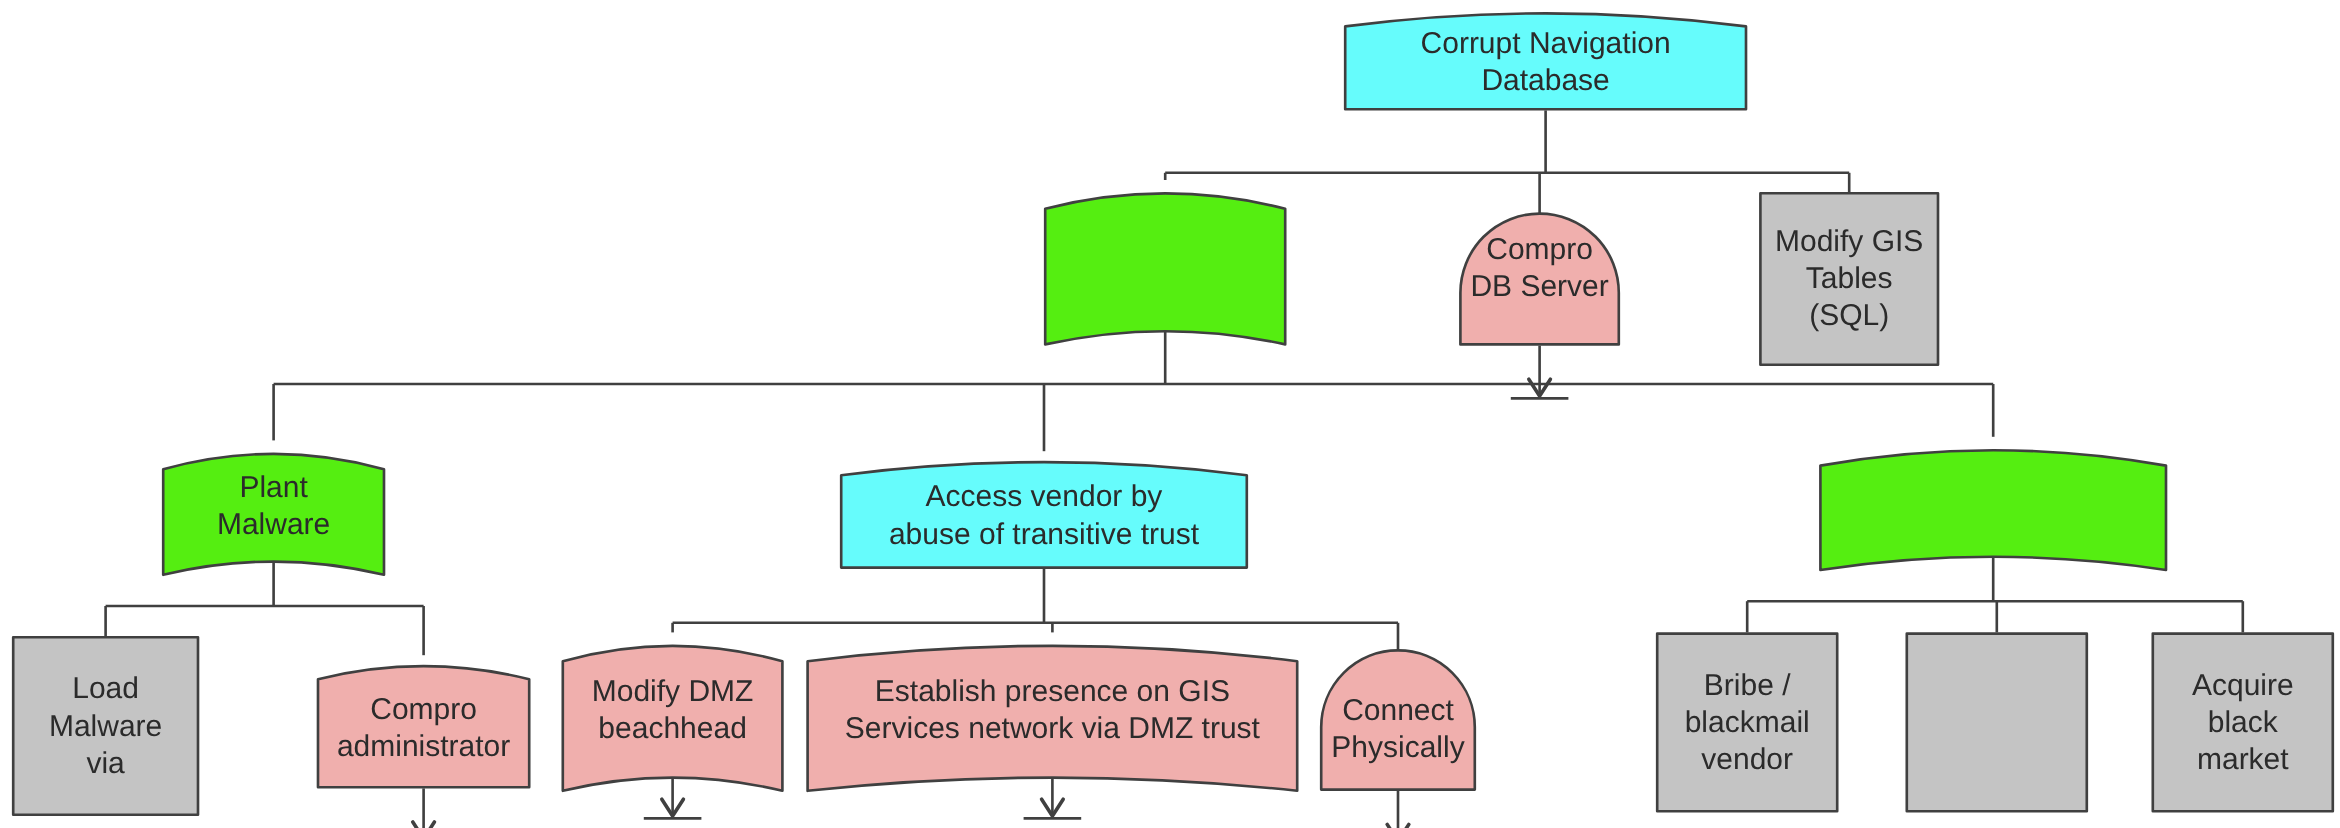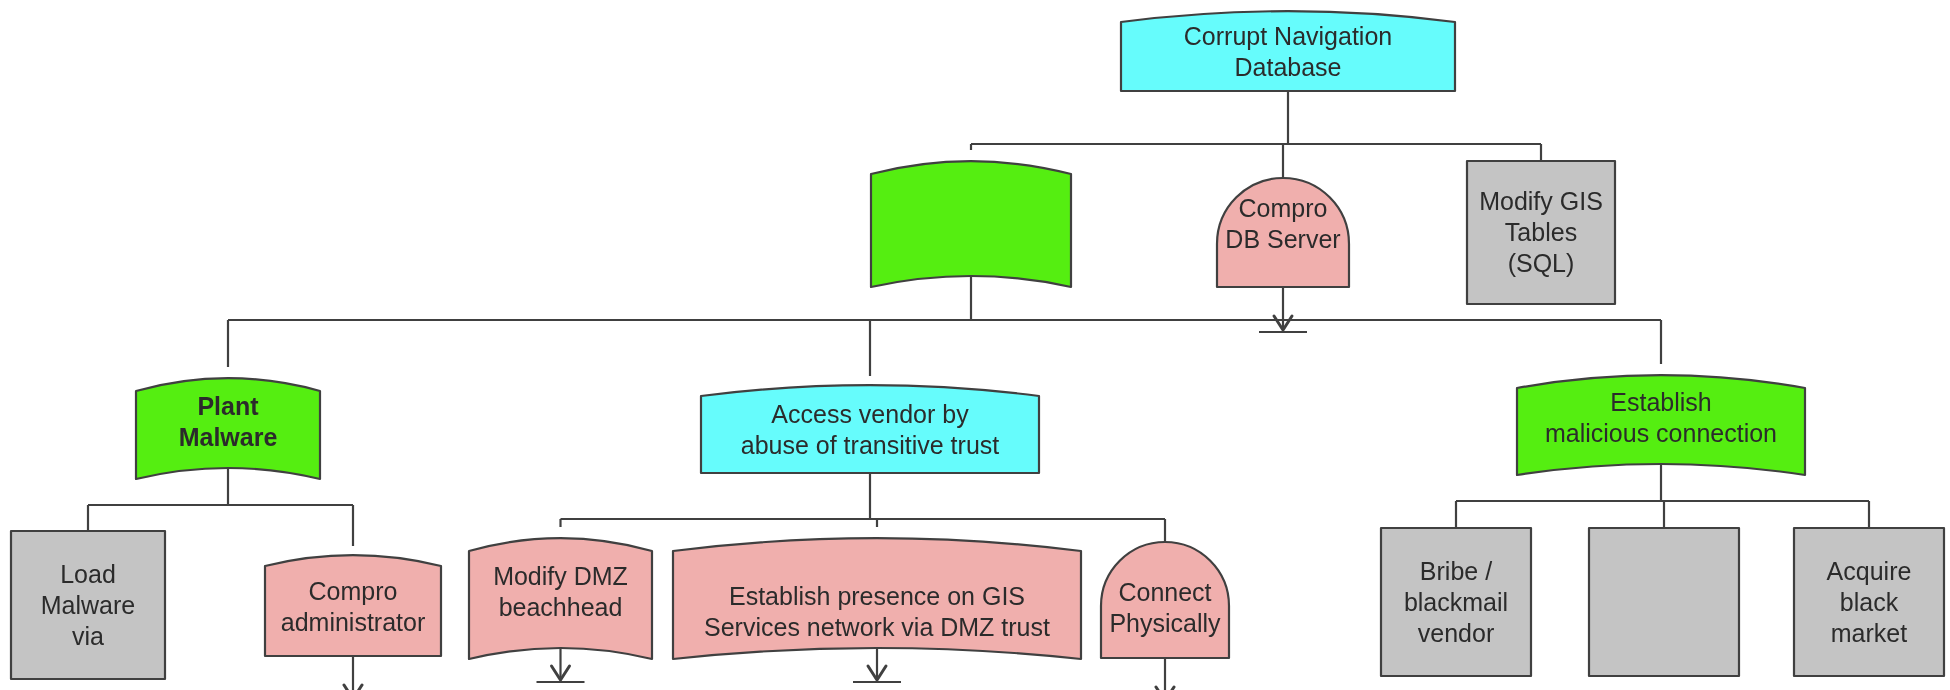--- a/index.html
+++ b/index.html
@@ -129,40 +129,38 @@
         <div class="label" style="top: 26px;">Modify GIS
 Tables
 (SQL)</div>
       </div>
       <div class="node" style="left: 135px; top: 375px; width: 186px; height: 105px;">
         <svg width="222" height="141" overflow="visible" style="left: -18px; top: -18px;">
           <g transform="translate(18,18)">
             <path d="M 1,104 L 1,16 Q 93,-9.6 185,16 L 185,104 Q 93,82 1,104 Z" fill="#55EE11" stroke="#404040" stroke-width="2.2" stroke-linejoin="round"></path>
           </g>
         </svg>
-        <div class="label" style="top: 15.5px; font-weight: bold;">Plant
+        <div class="label" style="top: 15.5px;">Plant
 Malware</div>
       </div>
       <div class="node" style="left: 700px; top: 382px; width: 340px; height: 92px;">
         <svg width="376" height="128" overflow="visible" style="left: -18px; top: -18px;">
           <g transform="translate(18,18)">
             <path d="M 1,91 L 1,14 Q 170,-7.700000000000001 339,14 L 339,91 Z" fill="#66FCFC" stroke="#404040" stroke-width="2.2" stroke-linejoin="round"></path>
           </g>
         </svg>
         <div class="label" style="top: 17px;">Access vendor by
 abuse of transitive trust</div>
       </div>
       <div class="node" style="left: 1516px; top: 372px; width: 290px; height: 104px;">
         <svg width="326" height="140" overflow="visible" style="left: -18px; top: -18px;">
           <g transform="translate(18,18)">
             <path d="M 1,103 L 1,16 Q 145,-9.6 289,16 L 289,103 Q 145,81 1,103 Z" fill="#55EE11" stroke="#404040" stroke-width="2.2" stroke-linejoin="round"></path>
           </g>
         </svg>
-        <div class="label" style="top: 15px;">Establish
-malicious connection</div>
       </div>
       <div class="node" style="left: 10px; top: 530px; width: 156px; height: 150px;">
         <svg width="192" height="186" overflow="visible" style="left: -18px; top: -18px;">
           <g transform="translate(18,18)">
             <path d="M 1,1 L 155,1 L 155,149 L 1,149 Z" fill="#C4C4C4" stroke="#404040" stroke-width="2.2" stroke-linejoin="round"></path>
           </g>
         </svg>
         <div class="label" style="top: 28.5px;">Load
 Malware
 via</div>
@@ -184,21 +182,21 @@
         </svg>
         <div class="label" style="top: 25.5px;">Modify DMZ
 beachhead</div>
       </div>
       <div class="node" style="left: 672px; top: 535px; width: 410px; height: 125px;">
         <svg width="446" height="161" overflow="visible" style="left: -18px; top: -18px;">
           <g transform="translate(18,18)">
             <path d="M 1,124 L 1,16 Q 205,-9.6 409,16 L 409,124 Q 205,102 1,124 Z" fill="#F0AFAD" stroke="#404040" stroke-width="2.2" stroke-linejoin="round"></path>
           </g>
         </svg>
-        <div class="label" style="top: 25.5px; margin-top: 20px;">Establish presence on GIS
+        <div class="label" style="top: 25.5px;">Establish presence on GIS
 Services network via DMZ trust</div>
       </div>
       <div class="node" style="left: 1100px; top: 542px; width: 130px; height: 117px;">
         <svg width="166" height="153" overflow="visible" style="left: -18px; top: -18px;">
           <g transform="translate(18,18)">
             <path d="M 1,116 L 1,64 A 64,64 0 0 1 129,64 L 129,116 Z" fill="#F0AFAD" stroke="#404040" stroke-width="2.2" stroke-linejoin="round"></path>
           </g>
         </svg>
         <div class="label" style="top: 34.52px;">Connect
 Physically</div>

